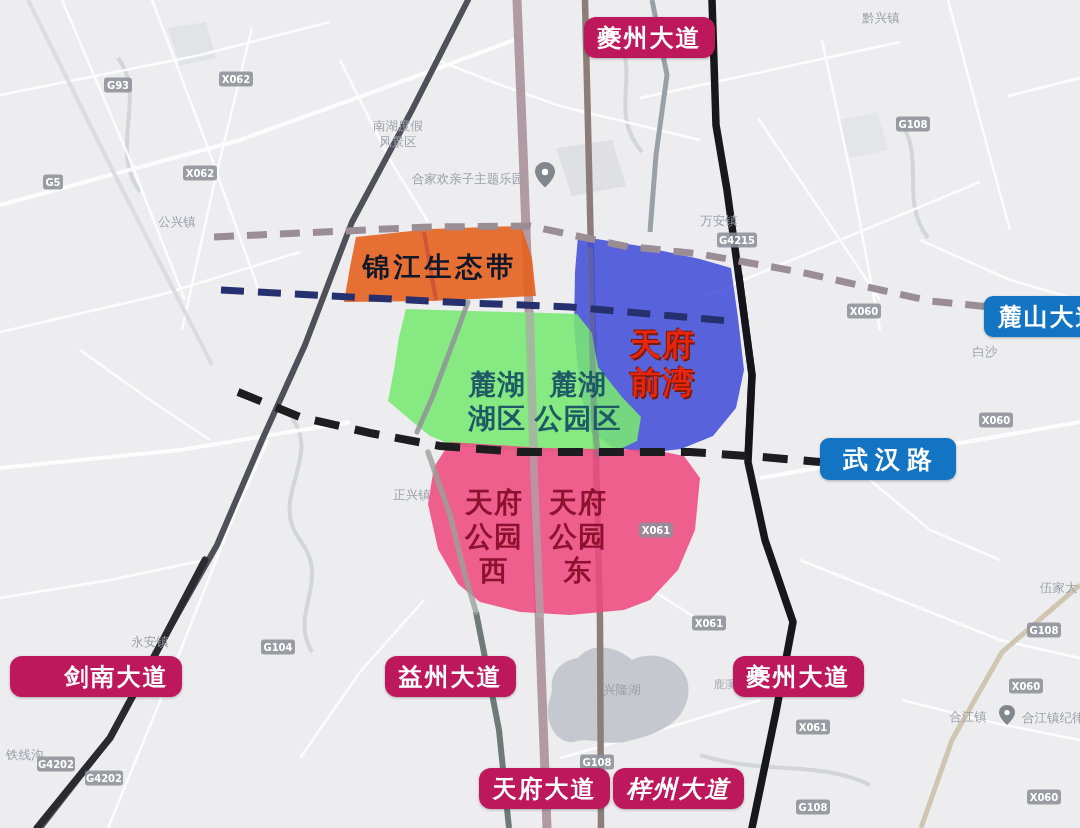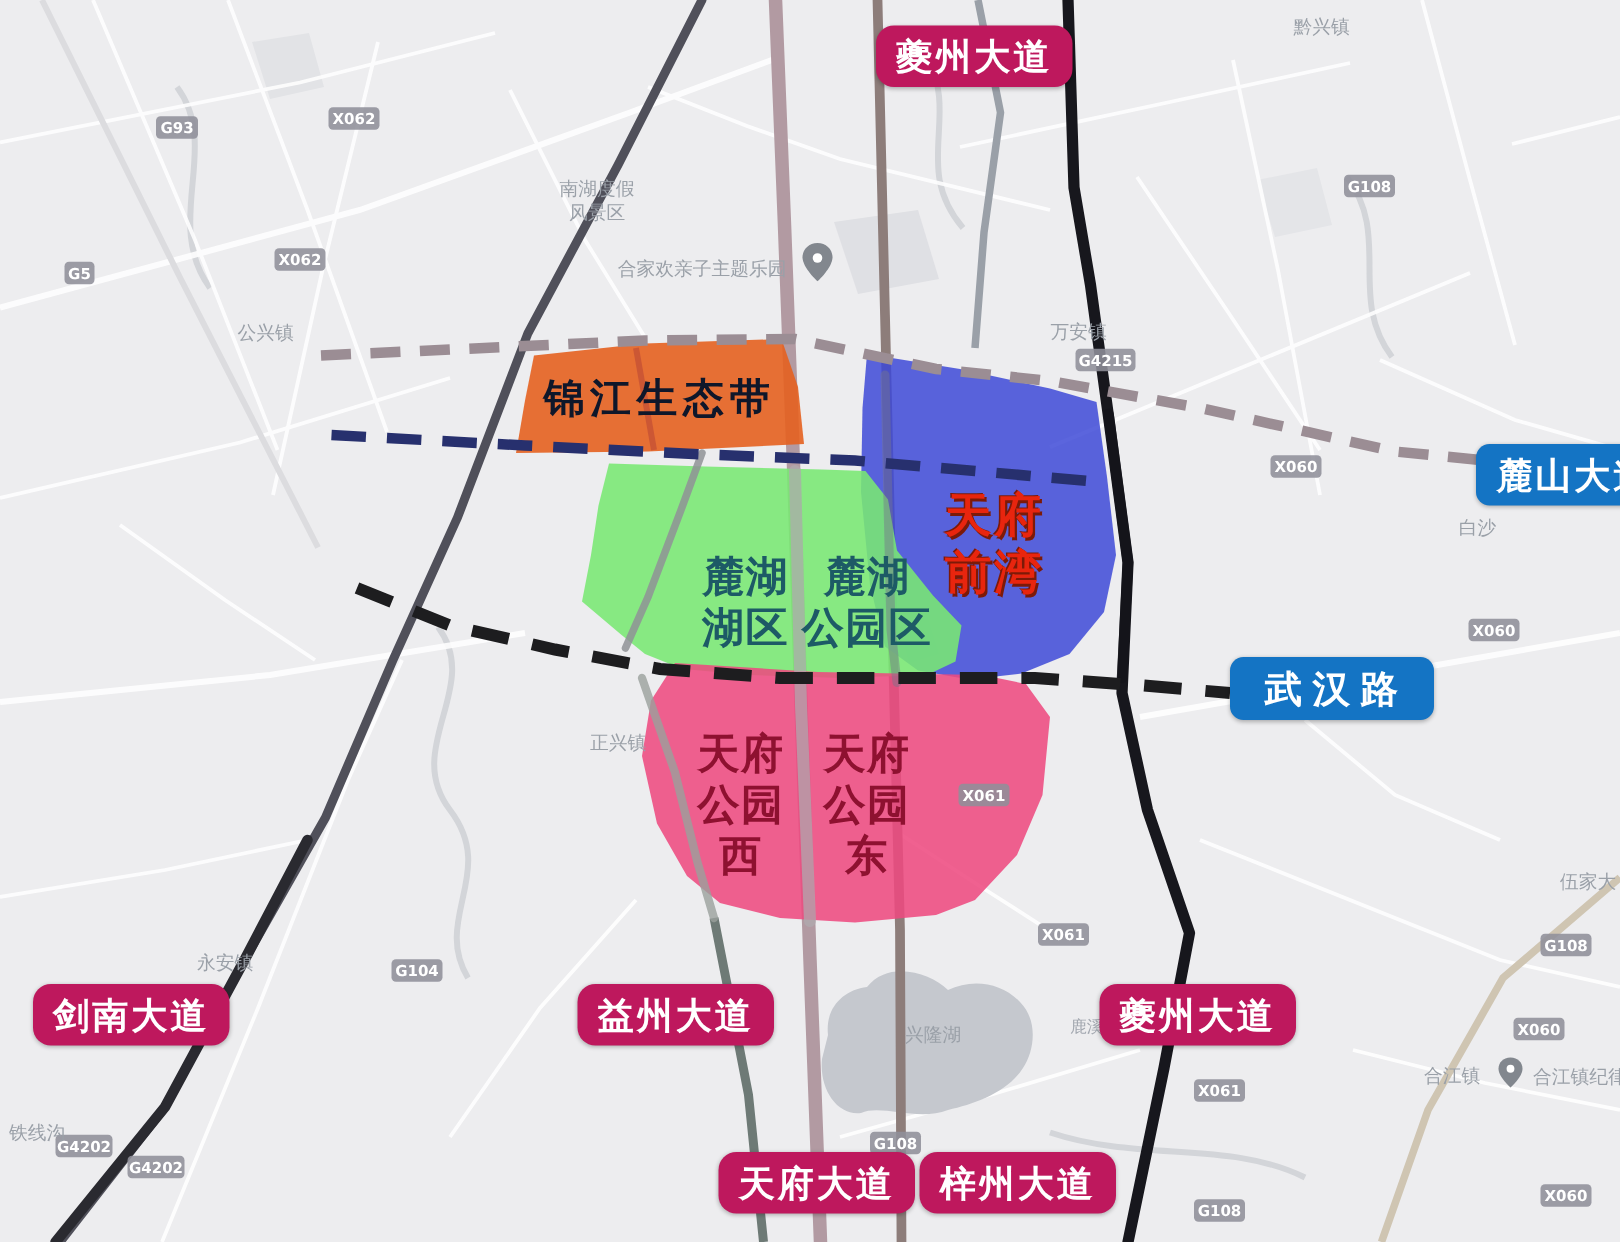--- a/index.html
+++ b/index.html
@@ -263,20 +263,20 @@
   </div>
   <div class="rl rl-park rl-park-east">
     <div>天府</div>
     <div>公园</div>
     <div>东</div>
   </div>
 
   <div class="pill orange c4" style="left:584px;top:17px;">夔州大道</div>
   <div class="pill blue c4" style="left:936px;top:296px;margin-left:48px;">麓山大道</div>
   <div class="pill blue c3" style="left:820px;top:438px;">武汉路</div>
-  <div class="pill orange c4" style="left:22px;top:656px;">剑南大道</div>
+  <div class="pill orange c4" style="left:10px;top:656px;padding-left:41px;">剑南大道</div>
   <div class="pill orange c4" style="left:385px;top:656px;">益州大道</div>
   <div class="pill orange c4" style="left:733px;top:656px;">夔州大道</div>
   <div class="pill orange c4" style="left:479px;top:768px;">天府大道</div>
-  <div class="pill orange c4" style="left:613px;top:768px;">梓州大道</div>
+  <div class="pill orange c4" style="left:613px;top:768px;font-style:italic;">梓州大道</div>
 </div>
 
 </div>
 
 </body></html>

